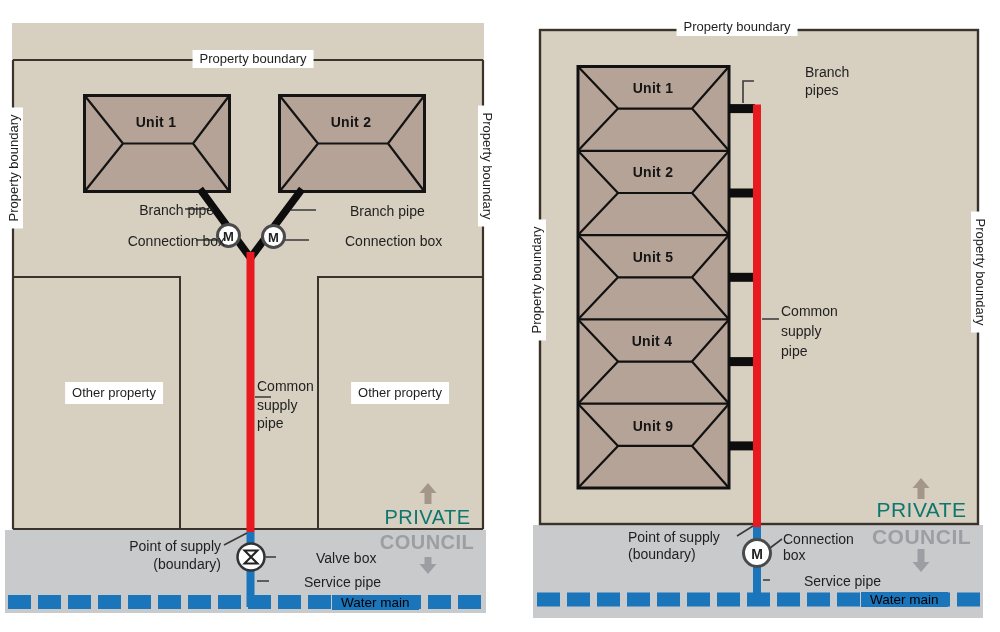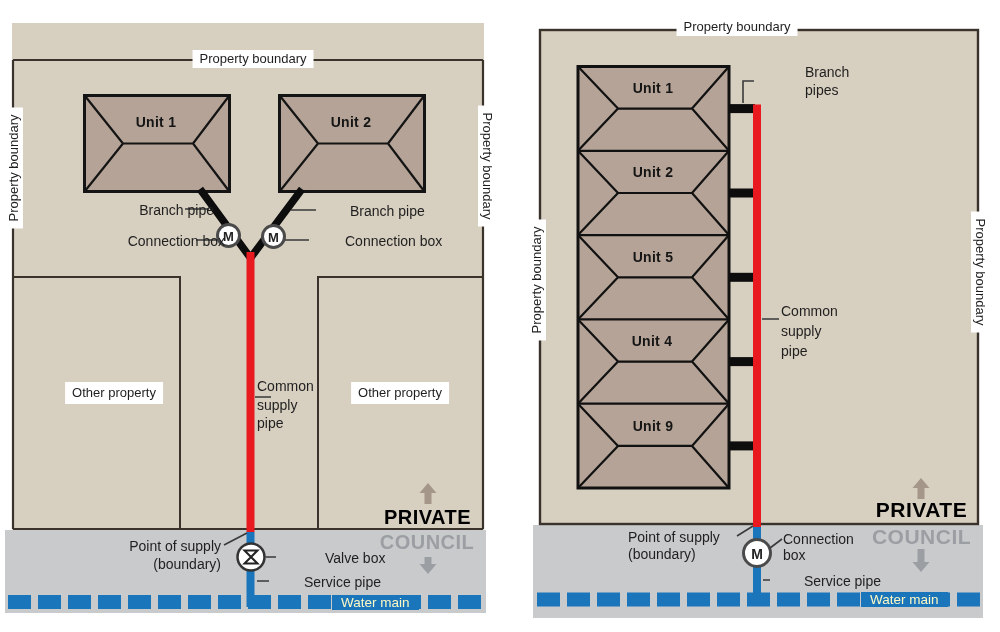--- a/index.html
+++ b/index.html
@@ -11,22 +11,22 @@
   svg.overlay{position:absolute;left:0;top:0;pointer-events:none;}
   .lbl{position:absolute;font-size:14px;line-height:16.5px;color:#1f1f1f;white-space:normal;}
   .nowrap{white-space:nowrap;margin-left:32px;}
   .wbox{background:#ffffff;padding:2px 7px;font-size:13px;line-height:14px;white-space:nowrap;}
   .ctr{transform:translate(-50%,-50%);}
   .vrotl{transform:translate(-50%,-50%) rotate(-90deg);}
   .vrotr{transform:translate(-50%,-50%) rotate(90deg);}
   .unit-lbl{position:absolute;font-size:14px;font-weight:700;letter-spacing:.3px;color:#151515;white-space:nowrap;}
   .right-al{text-align:right;}
   .meter{position:absolute;font-size:13px;font-weight:700;color:#222;}
-  .wmain{position:absolute;background:#1b75bb;color:#fef9c3;font-size:13.5px;line-height:15px;height:15px;padding:0 9px;white-space:nowrap;}
-  .private{position:absolute;font-size:20px;font-weight:700;letter-spacing:.5px;color:#000000;white-space:nowrap;}
+  .wmain{position:absolute;background:#1b75bb;color:#000000;font-size:13.5px;line-height:15px;height:15px;padding:0 9px;white-space:nowrap;}
+  .private{position:absolute;font-size:20px;font-weight:400;letter-spacing:.5px;color:#0f766e;white-space:nowrap;}
   .council{position:absolute;font-size:20px;font-weight:700;letter-spacing:.5px;color:#9b9ea2;white-space:nowrap;}
   .private.r,.council.r{font-size:21px;}
 </style>
 </head>
 <body>
 
 <div class="canvas">
 
   <div class="abs bg-beige" style="left:12px;top:23px;width:472px;height:507px;"></div>
   <div class="abs bg-gray" style="left:5px;top:530px;width:481px;height:83px;"></div>
@@ -107,21 +107,21 @@
 
     <span class="meter ctr" style="left:228.5px;top:236px;">M</span>
     <span class="meter ctr" style="left:273.5px;top:237px;">M</span>
 
     <div class="lbl" style="left:257px;top:377px;width:64px;line-height:18.5px;">Common supply pipe</div>
 
     <div class="abs wbox ctr" style="left:114px;top:393px;padding:4px 7px;">Other property</div>
     <div class="abs wbox ctr" style="left:400px;top:393px;padding:4px 7px;">Other property</div>
 
     <div class="lbl right-al" style="left:114px;top:538px;width:107px;line-height:17.5px;">Point of supply (boundary)</div>
-    <div class="lbl nowrap" style="left:293px;top:550px;">Valve box</div>
+    <div class="lbl nowrap" style="left:284px;top:550px;">Valve box</div>
     <div class="lbl nowrap" style="left:272px;top:573.5px;">Service pipe</div>
 
     <span class="wmain" style="left:332px;top:594.5px;">Water main</span>
 
     <div class="private ctr" style="left:427.5px;top:516.5px;">PRIVATE</div>
     <div class="council ctr" style="left:427px;top:541.5px;">COUNCIL</div>
   </div>
 
   <div>
     <div class="abs wbox ctr" style="left:737px;top:27px;">Property boundary</div>

